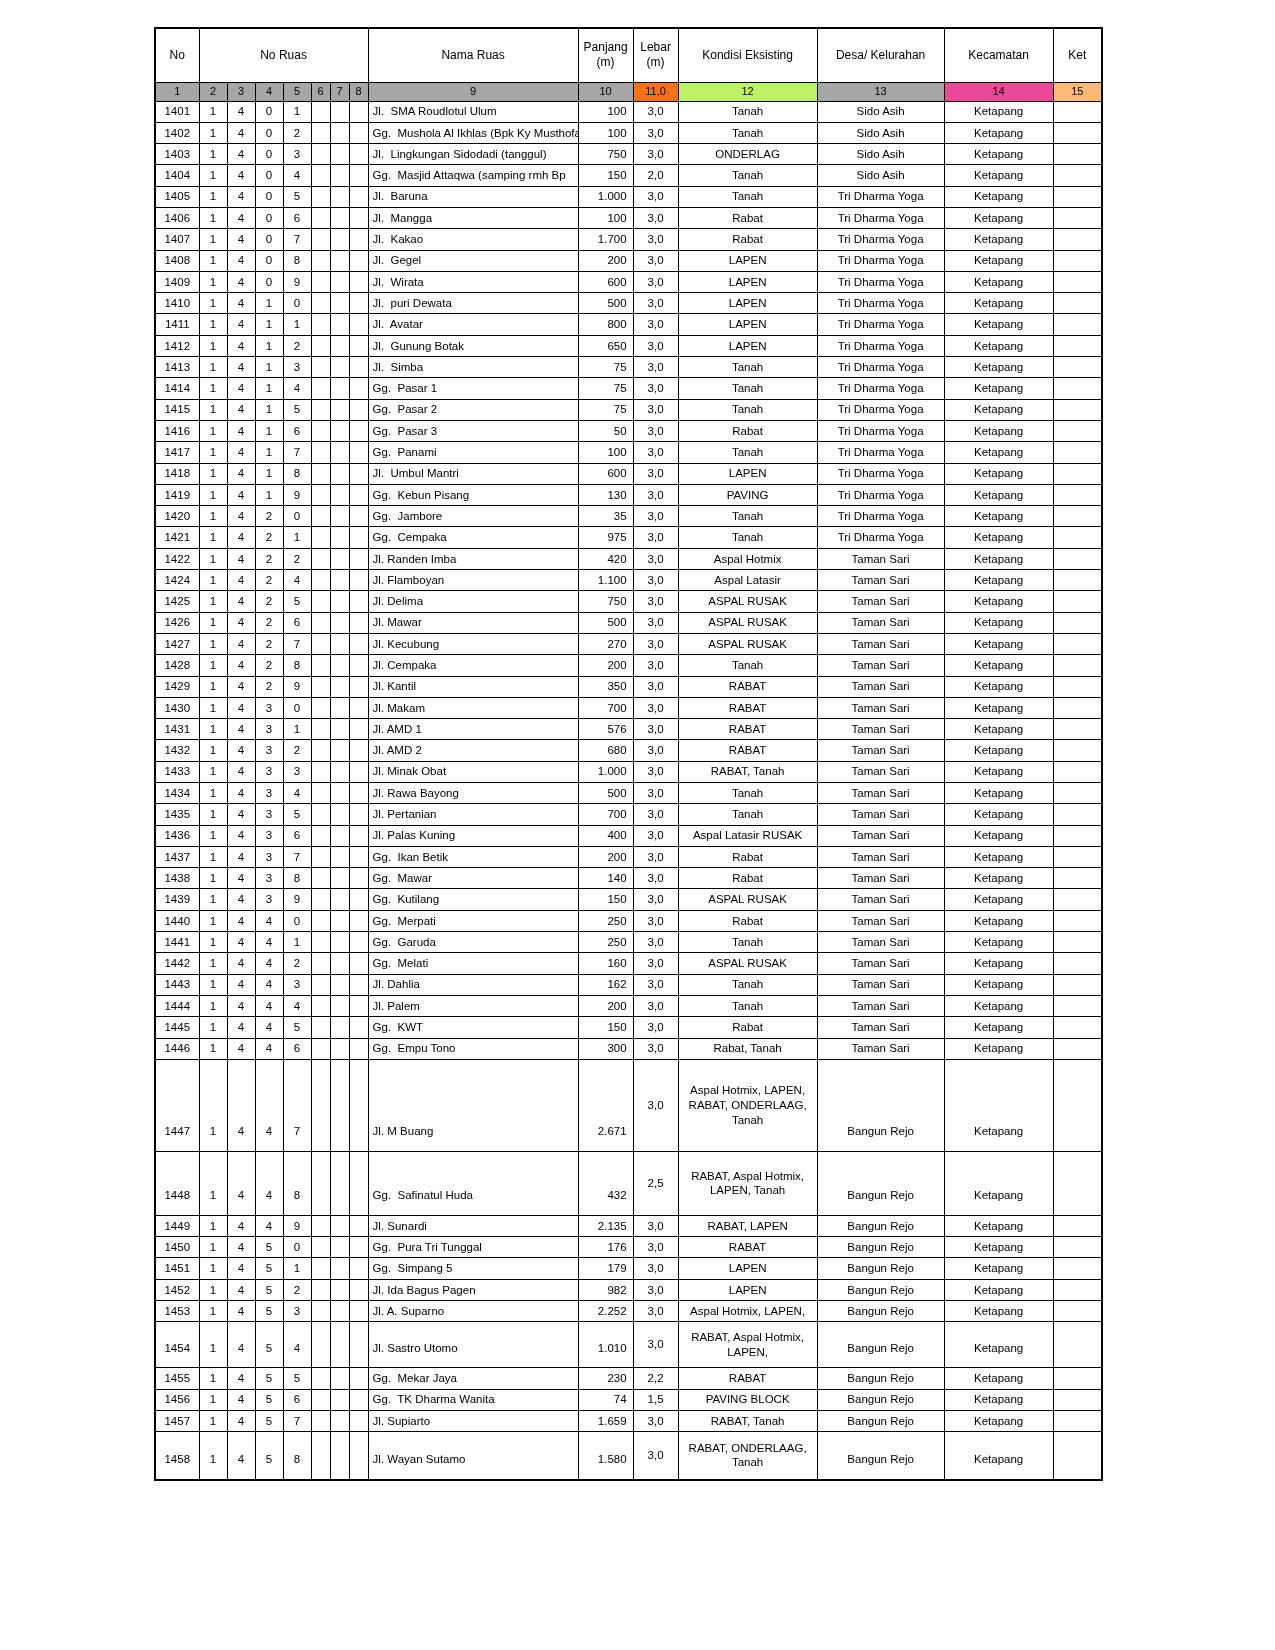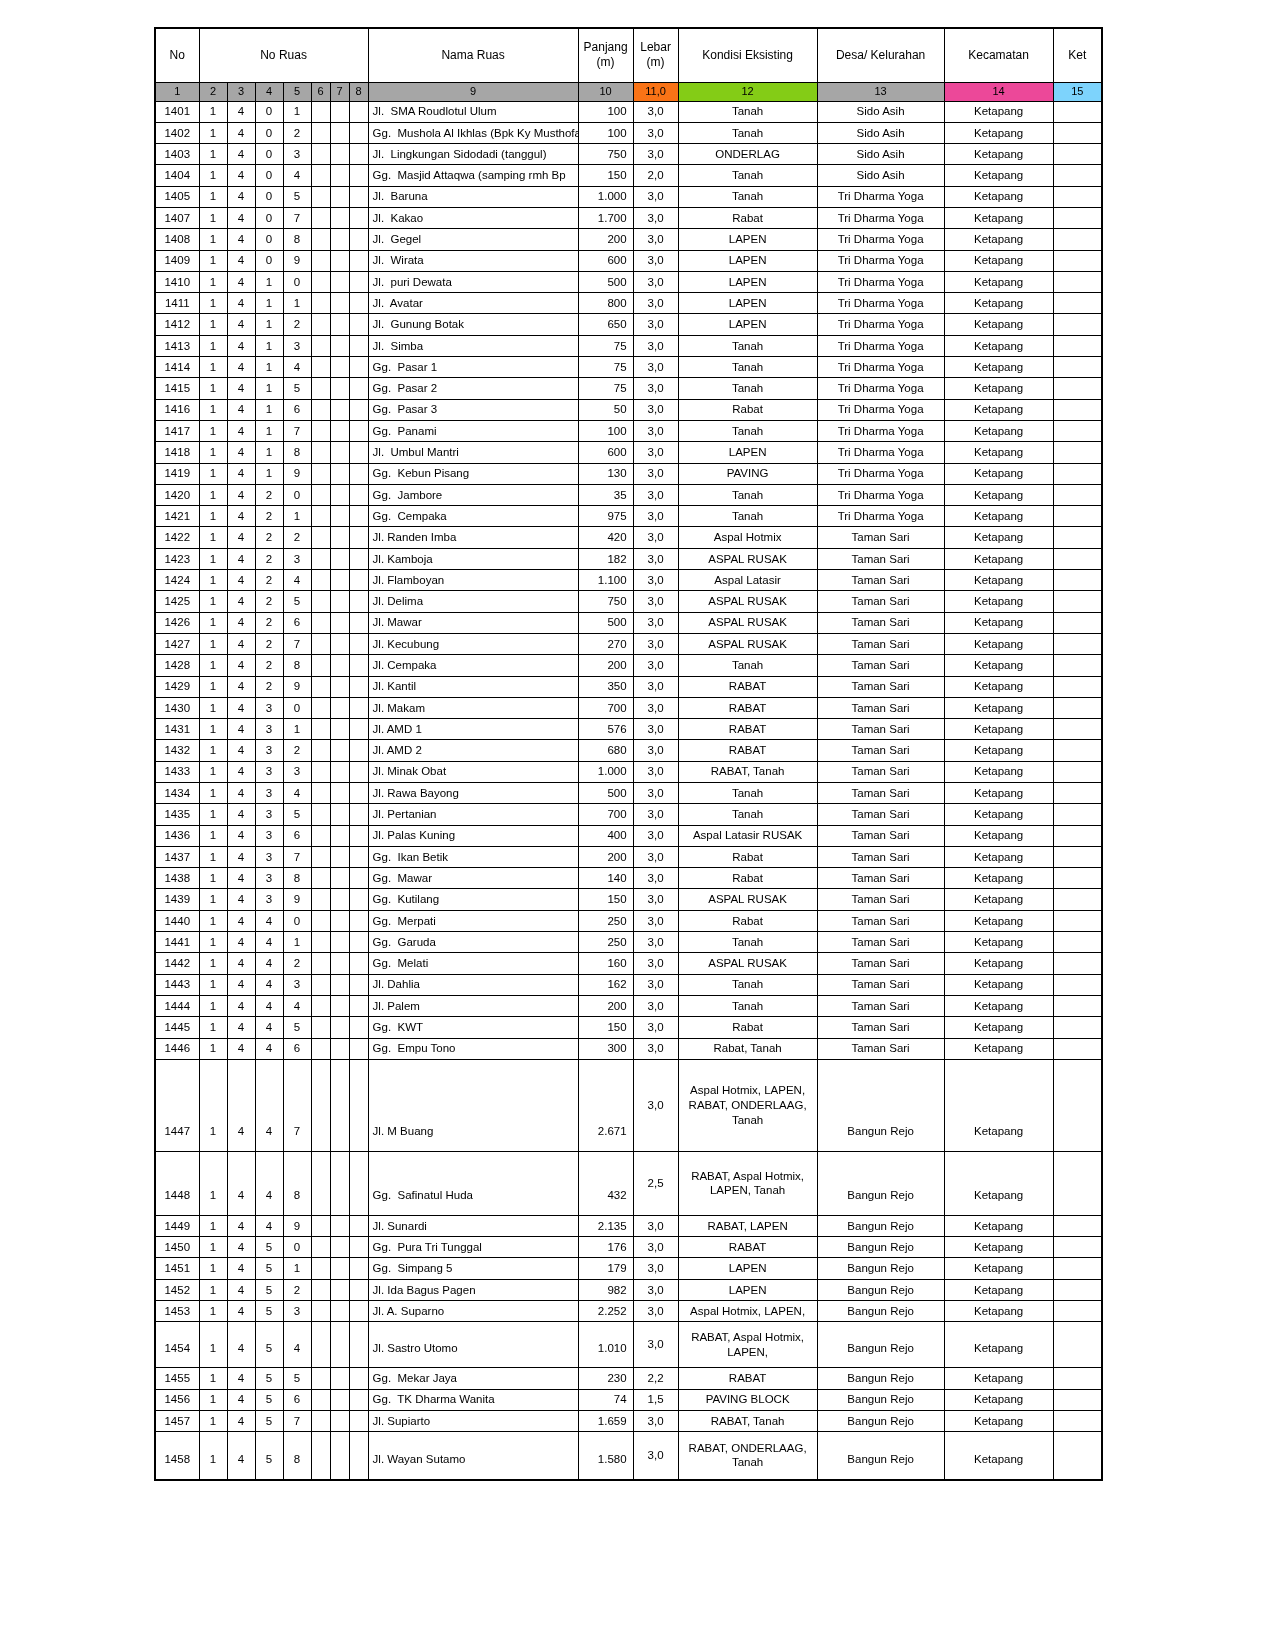--- a/index.html
+++ b/index.html
@@ -82,24 +82,24 @@
           <td style="background: rgb(166, 166, 166);">2</td>
           <td style="background: rgb(166, 166, 166);">3</td>
           <td style="background: rgb(166, 166, 166);">4</td>
           <td style="background: rgb(166, 166, 166);">5</td>
           <td style="background: rgb(166, 166, 166);">6</td>
           <td style="background: rgb(166, 166, 166);">7</td>
           <td style="background: rgb(166, 166, 166);">8</td>
           <td style="background: rgb(166, 166, 166);">9</td>
           <td style="background: rgb(166, 166, 166);">10</td>
           <td style="background: #f97316;">11,0</td>
-          <td style="background: #84cc16; margin-left: 17px;">12</td>
+          <td style="background: #bef264; margin-left: 17px;">12</td>
           <td style="background: rgb(166, 166, 166); margin-top: 25px;">13</td>
           <td style="background: #ec4899;">14</td>
-          <td style="background: #7dd3fc;">15</td>
+          <td style="background: #fdba74;">15</td>
         </tr>
     </thead>
     <tbody>
         <tr>
           <td class="c-no">1401</td>
           <td class="c-r dot">1</td>
           <td class="c-r dot">4</td>
           <td class="c-r dot">0</td>
           <td class="c-r dot">1</td>
           <td class="c-r dot"></td>
@@ -175,20 +175,37 @@
           <td class="c-r"></td>
           <td class="c-nama">Jl.  Baruna</td>
           <td class="c-pj">1.000</td>
           <td class="c-lb">3,0</td>
           <td class="c-kd">Tanah</td>
           <td class="c-ds">Tri Dharma Yoga</td>
           <td class="c-kc">Ketapang</td>
           <td class="c-kt"></td>
         </tr>
         <tr>
+          <td class="c-no">1406</td>
+          <td class="c-r dot">1</td>
+          <td class="c-r dot">4</td>
+          <td class="c-r dot">0</td>
+          <td class="c-r dot">6</td>
+          <td class="c-r dot"></td>
+          <td class="c-r dot"></td>
+          <td class="c-r"></td>
+          <td class="c-nama">Jl.  Mangga</td>
+          <td class="c-pj">100</td>
+          <td class="c-lb">3,0</td>
+          <td class="c-kd">Rabat</td>
+          <td class="c-ds">Tri Dharma Yoga</td>
+          <td class="c-kc">Ketapang</td>
+          <td class="c-kt"></td>
+        </tr>
+        <tr>
           <td class="c-no">1407</td>
           <td class="c-r dot">1</td>
           <td class="c-r dot">4</td>
           <td class="c-r dot">0</td>
           <td class="c-r dot">7</td>
           <td class="c-r dot"></td>
           <td class="c-r dot"></td>
           <td class="c-r"></td>
           <td class="c-nama">Jl.  Kakao</td>
           <td class="c-pj">1.700</td>
@@ -442,37 +459,20 @@
           <td class="c-r dot">4</td>
           <td class="c-r dot">2</td>
           <td class="c-r dot">2</td>
           <td class="c-r dot"></td>
           <td class="c-r dot"></td>
           <td class="c-r"></td>
           <td class="c-nama">Jl. Randen Imba</td>
           <td class="c-pj">420</td>
           <td class="c-lb">3,0</td>
           <td class="c-kd">Aspal Hotmix</td>
-          <td class="c-ds">Taman Sari</td>
-          <td class="c-kc">Ketapang</td>
-          <td class="c-kt"></td>
-        </tr>
-        <tr>
-          <td class="c-no">1423</td>
-          <td class="c-r dot">1</td>
-          <td class="c-r dot">4</td>
-          <td class="c-r dot">2</td>
-          <td class="c-r dot">3</td>
-          <td class="c-r dot"></td>
-          <td class="c-r dot"></td>
-          <td class="c-r"></td>
-          <td class="c-nama">Jl. Kamboja</td>
-          <td class="c-pj">182</td>
-          <td class="c-lb">3,0</td>
-          <td class="c-kd">ASPAL RUSAK</td>
           <td class="c-ds">Taman Sari</td>
           <td class="c-kc">Ketapang</td>
           <td class="c-kt"></td>
         </tr>
         <tr>
           <td class="c-no">1424</td>
           <td class="c-r dot">1</td>
           <td class="c-r dot">4</td>
           <td class="c-r dot">2</td>
           <td class="c-r dot">4</td>

